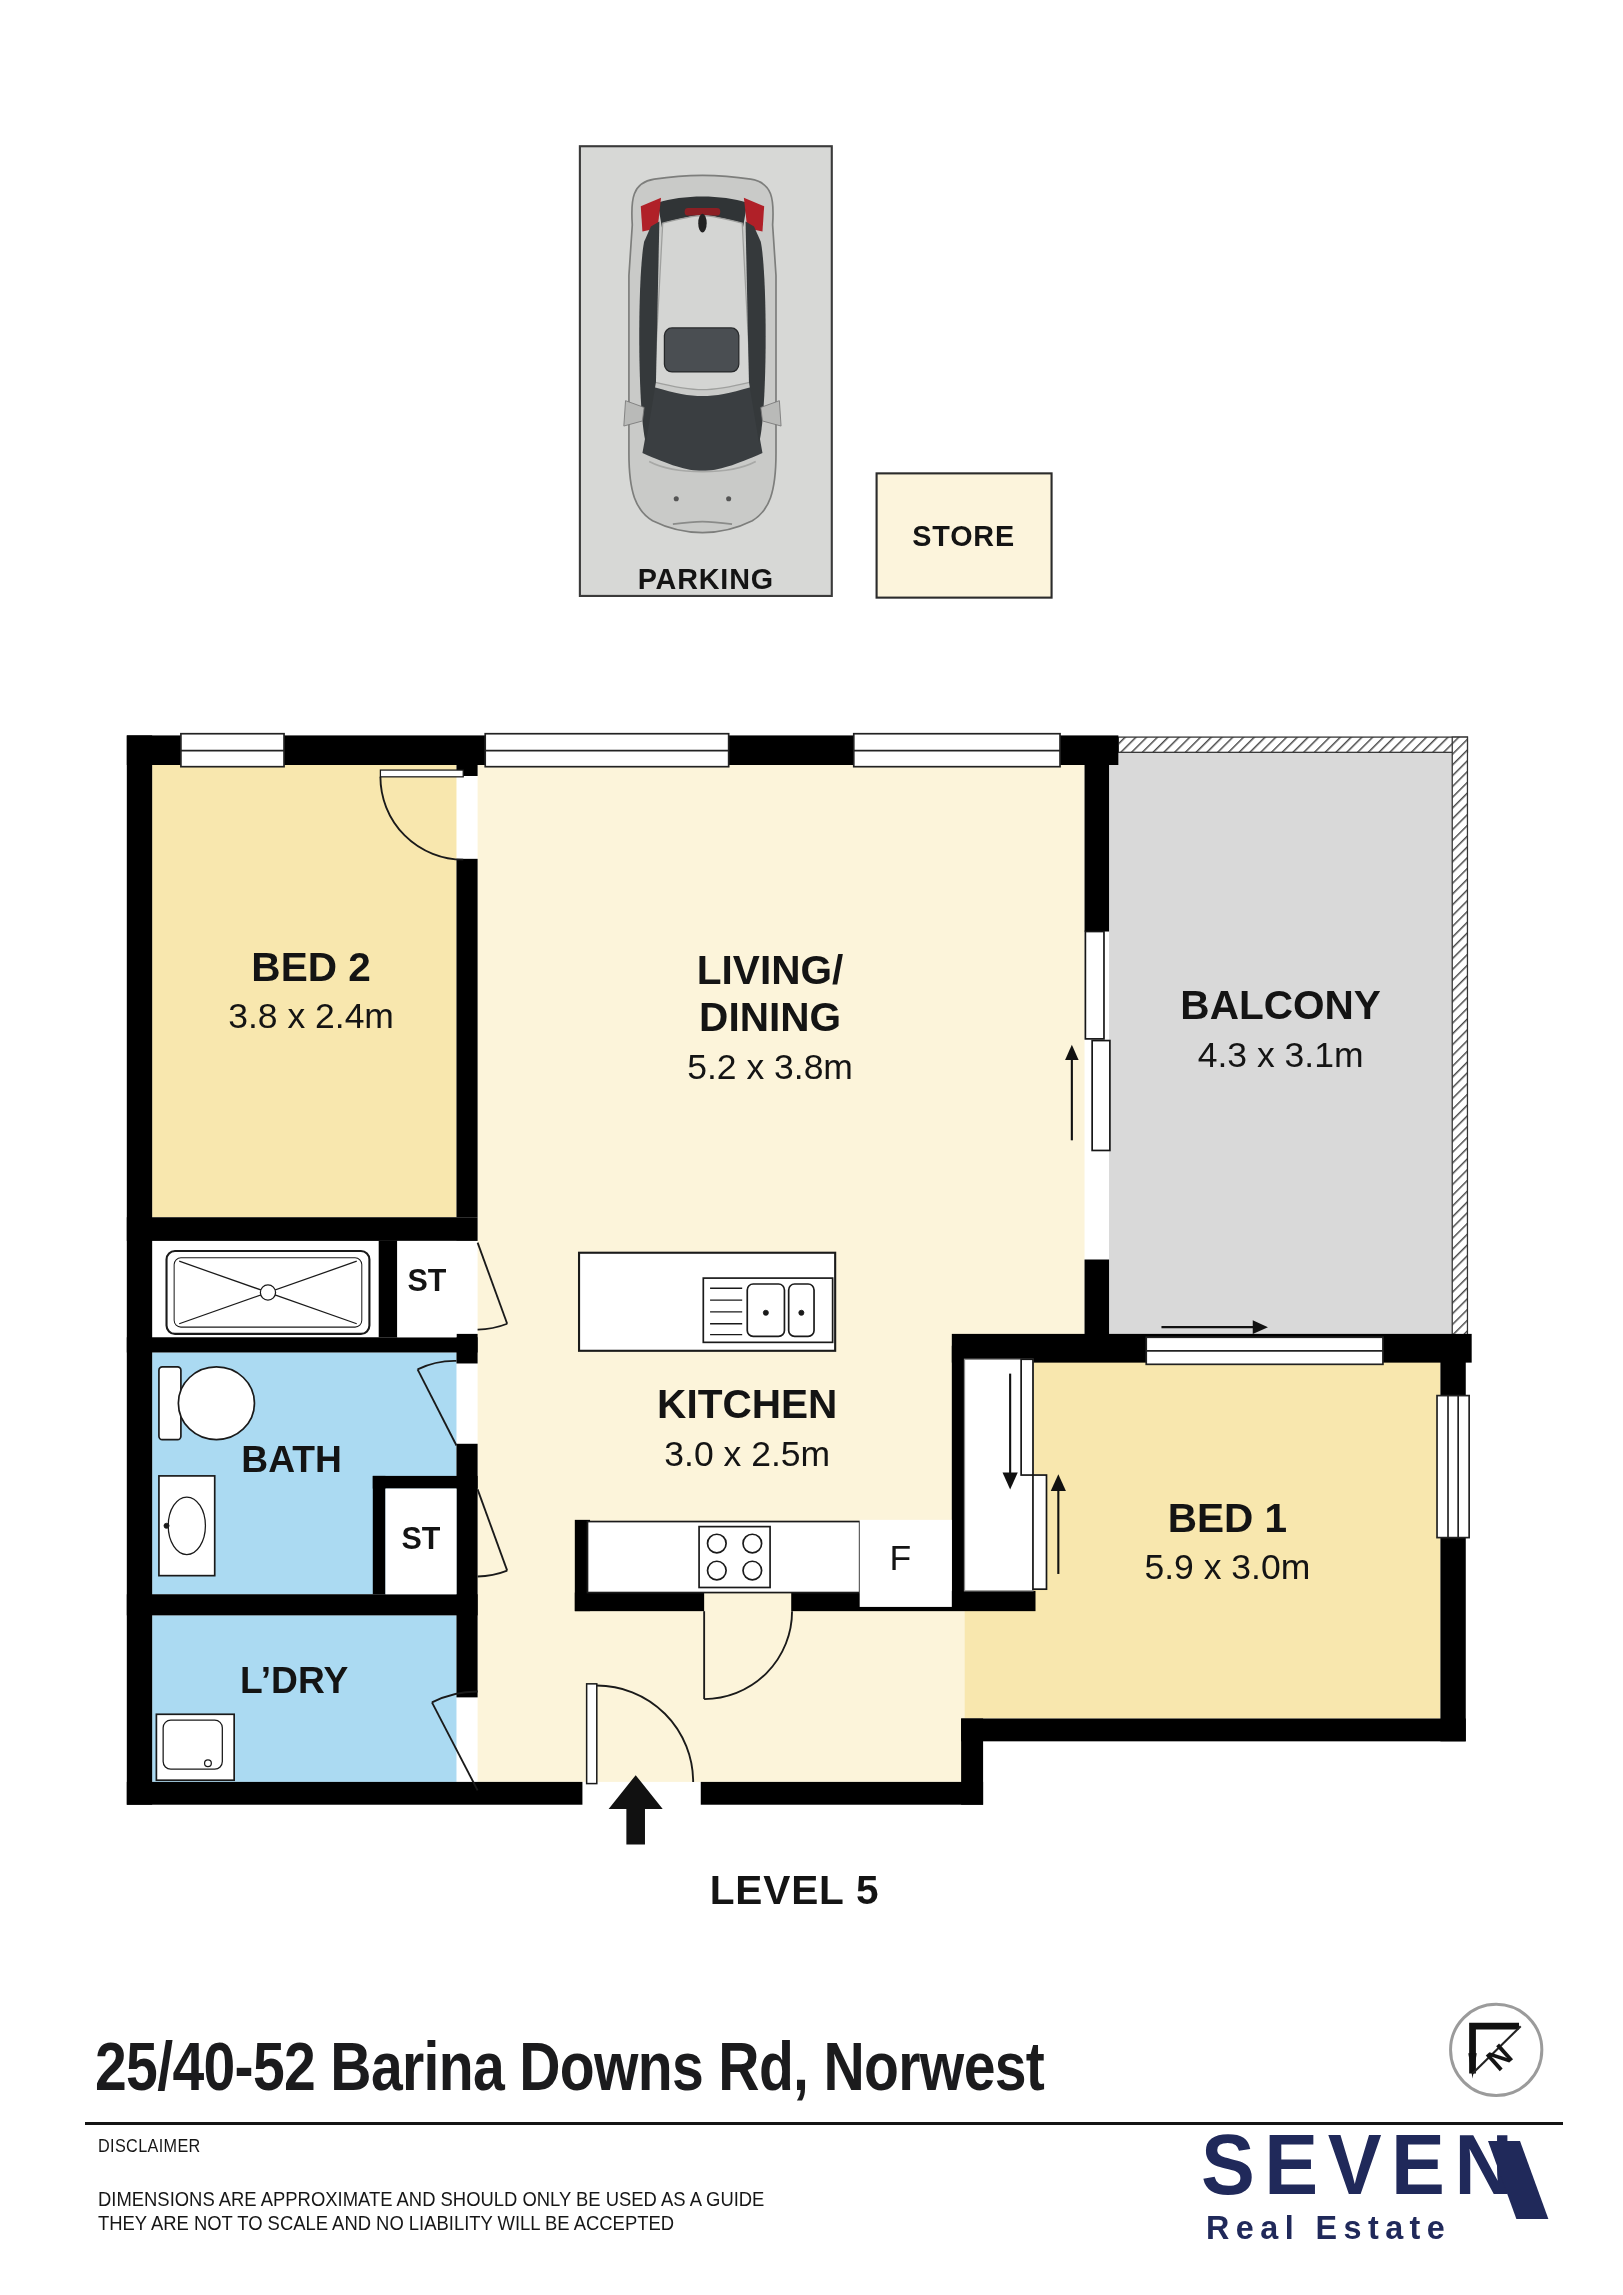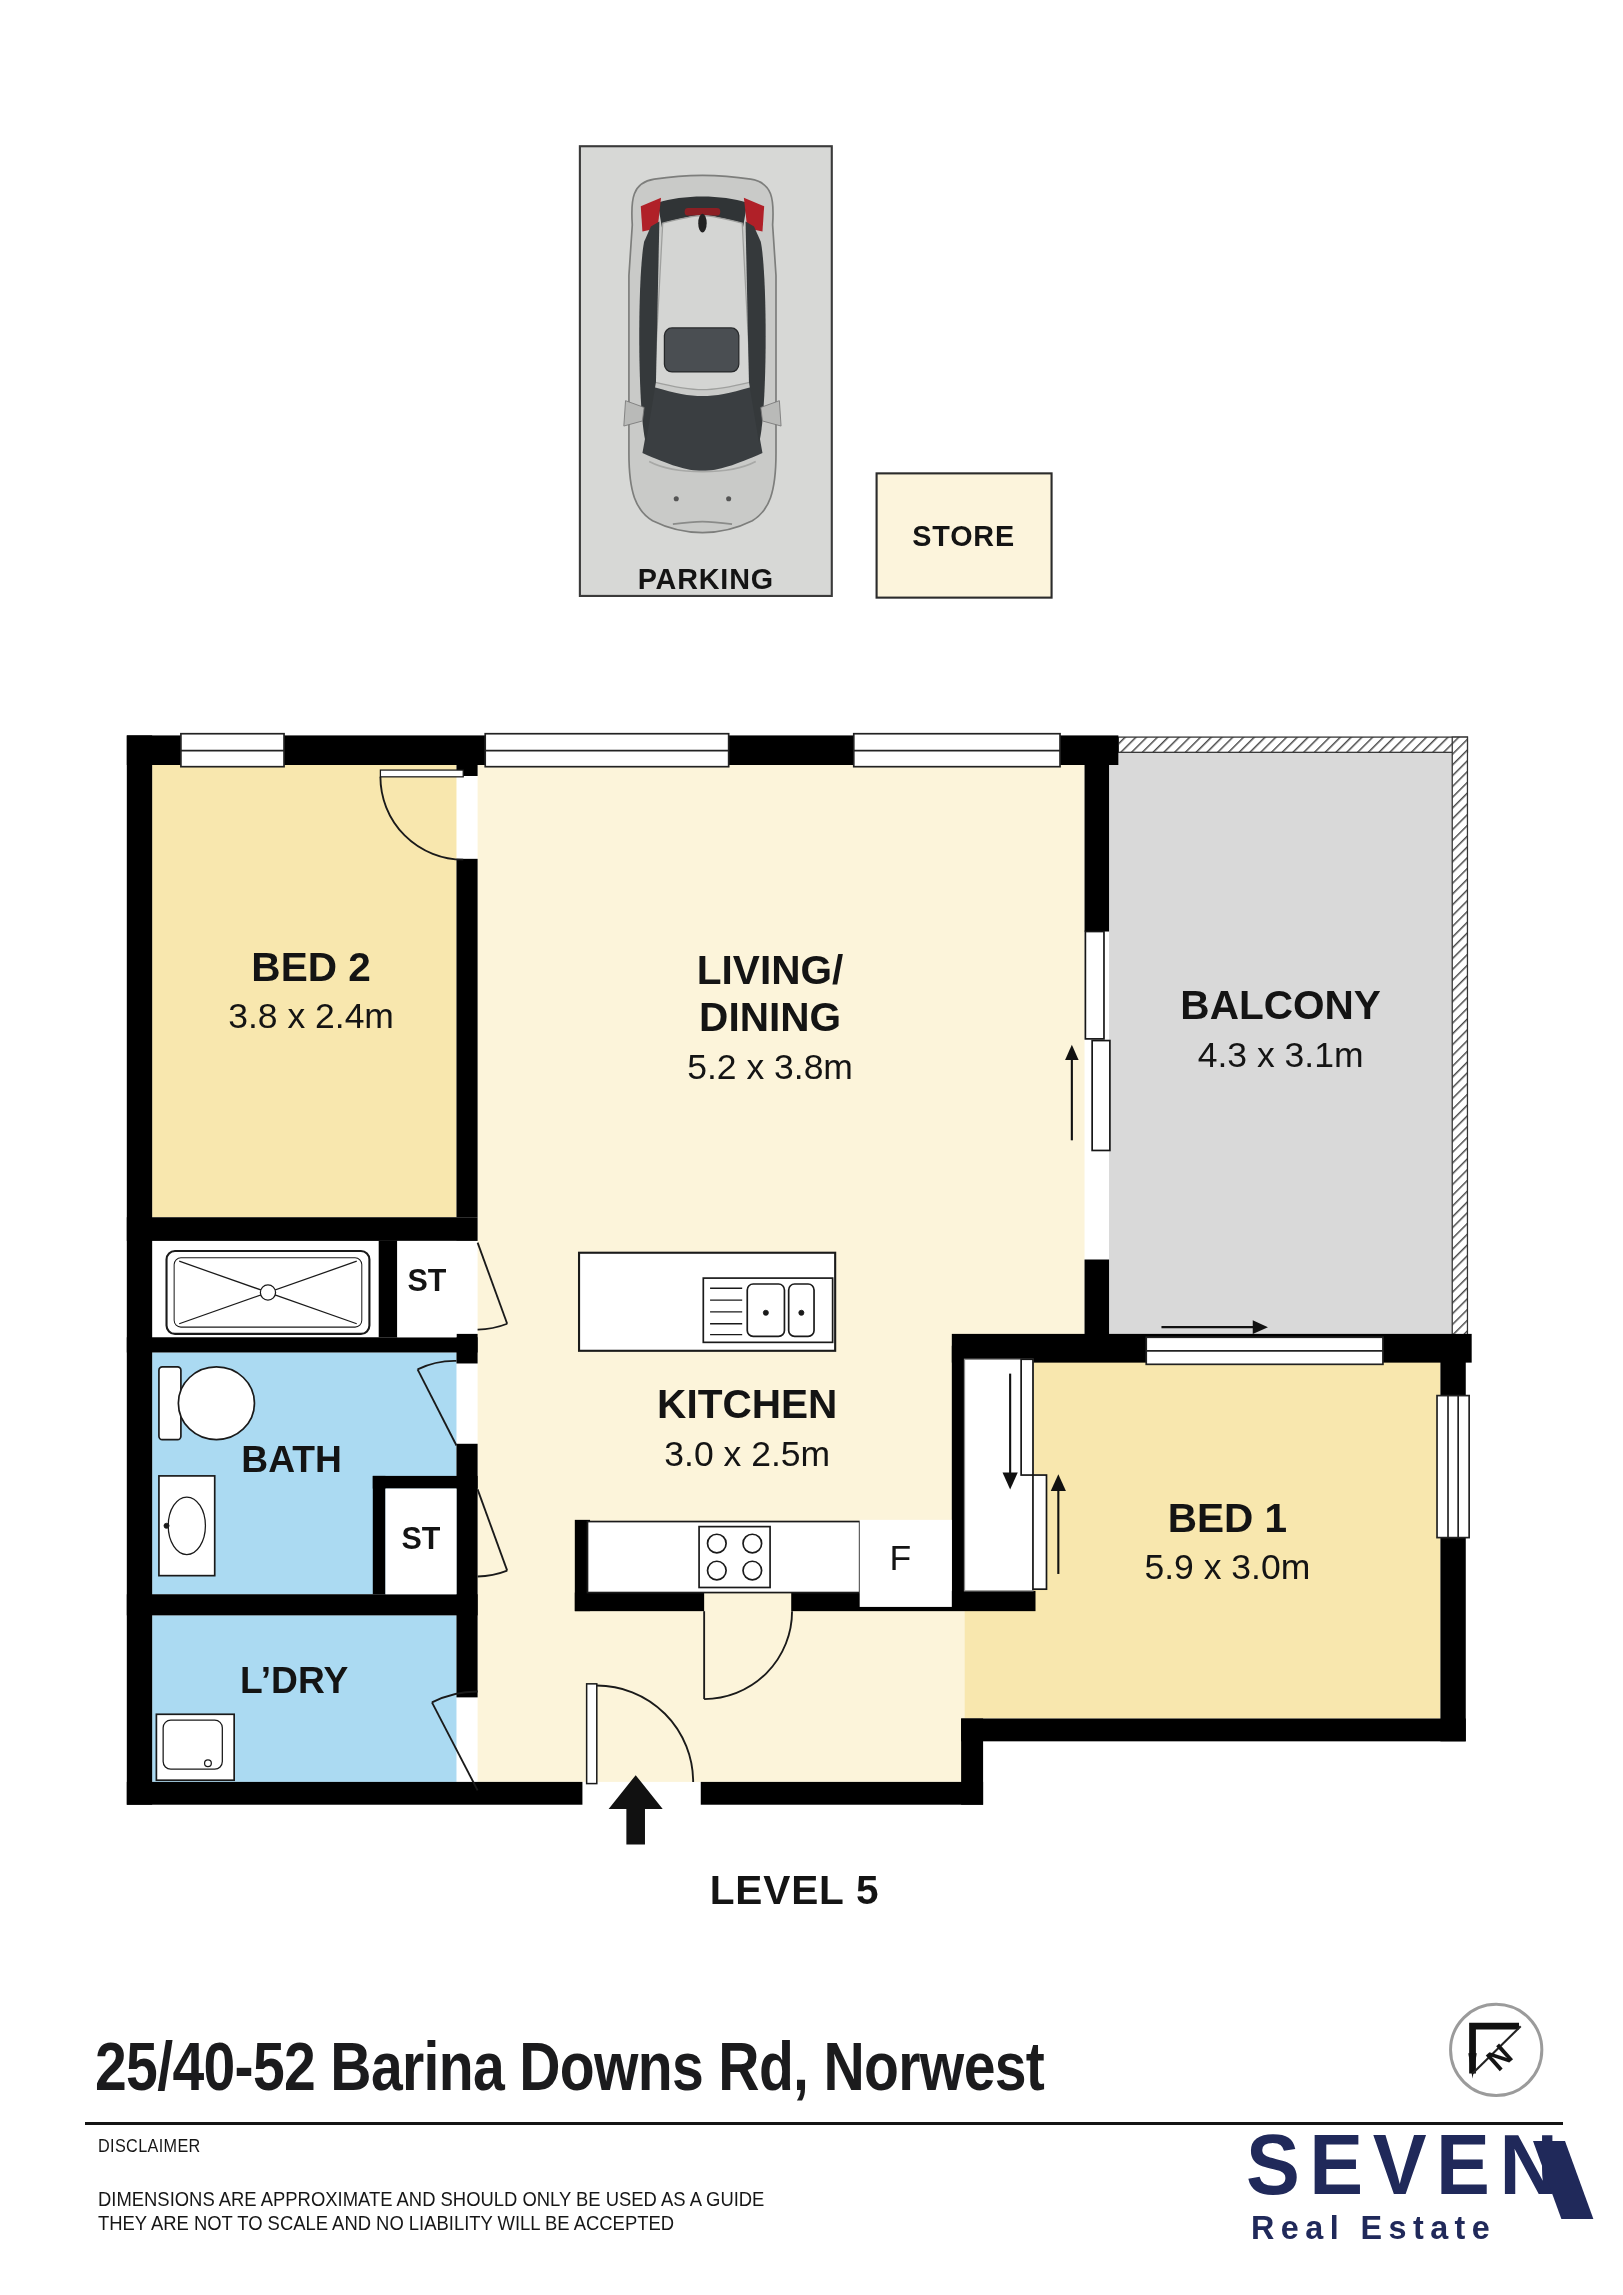--- a/index.html
+++ b/index.html
@@ -21,21 +21,21 @@
   .park-label{font-weight:bold;font-size:34px;letter-spacing:1px;}
   .address{position:absolute;left:95px;top:2027px;font-size:68px;font-weight:bold;color:#1b1b1d;
            transform:scaleX(0.84);transform-origin:left top;white-space:nowrap;letter-spacing:-0.8px;}
   .divider{position:absolute;left:85px;top:2122px;width:1478px;height:3.4px;background:#141414;}
   .disclaimer-title{position:absolute;left:98px;top:2136px;font-size:18px;color:#161616;
            transform:scaleX(0.9);transform-origin:left top;letter-spacing:0.4px;}
   .disclaimer-line1{position:absolute;left:98px;top:2188px;font-size:19.4px;color:#161616;
            transform:scaleX(0.95);transform-origin:left top;white-space:nowrap;}
   .disclaimer-line2{position:absolute;left:98px;top:2212px;font-size:19.4px;color:#161616;
            transform:scaleX(0.95);transform-origin:left top;white-space:nowrap;}
-  .brand{position:absolute;left:1201px;top:2127px;width:355px;margin-left:45px;}
+  .brand{position:absolute;left:1201px;top:2127px;width:355px;}
   .brand-name{font-size:85px;font-weight:900;color:var(--c-navy);letter-spacing:10px;line-height:0.9;
            transform:scaleX(0.95);transform-origin:left top;white-space:nowrap;}
   .brand-tail{position:absolute;left:287px;top:13.5px;width:32px;height:78px;background:var(--c-navy);
            transform:skewX(20deg);transform-origin:left top;}
   .brand-sub{position:absolute;left:5px;top:81px;font-size:34px;font-weight:bold;color:var(--c-navy);
            letter-spacing:6.8px;transform:scaleX(0.95);transform-origin:left top;white-space:nowrap;}
 </style>
 </head>
 <body>
 

